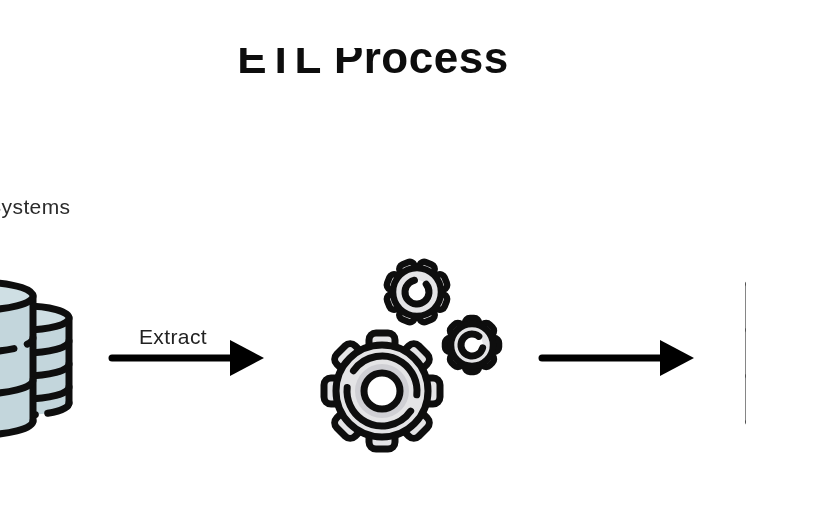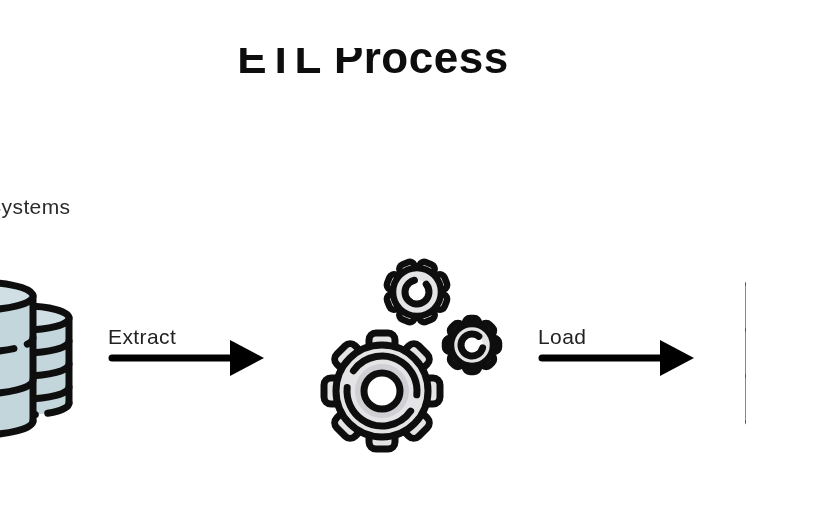--- a/index.html
+++ b/index.html
@@ -38,21 +38,21 @@
     white-space: nowrap;
   }
   .label-source { top: 147px; left: -88px; }
   .label-destination { top: 147px; left: 748px; }
   .arrow-label {
     position: absolute;
     top: 277px;
     font-size: 21px;
     color: #222222;
     letter-spacing: 0.4px;
-    text-align: left;
+    text-align: center;
     white-space: nowrap;
   }
   .label-extract { left: 108px; width: 130px; }
   .label-load { left: 538px; width: 110px; }
   .label-transform {
     position: absolute;
     top: 433px;
     left: 331px;
     width: 160px;
     text-align: center;
@@ -158,21 +158,20 @@
     </g>
     <circle cx="62" cy="143" r="35" fill="none" stroke="#0e0e0e" stroke-width="7" stroke-linecap="round" stroke-dasharray="92 18" transform="rotate(35 62 143)"></circle>
     <circle cx="62" cy="143" r="27" fill="#cfcfd4"></circle>
     <circle cx="62" cy="143" r="18" stroke="#0e0e0e" stroke-width="7" fill="#ffffff"></circle>
   </svg>
 
   <svg class="svg-arrow load" width="160" height="40" viewBox="0 0 160 40">
     <line class="arrow-line" x1="4" y1="20" x2="124" y2="20"></line>
     <polygon points="122,2 156,20 122,38" fill="#000000"></polygon>
   </svg>
-  <div class="arrow-label label-load">Load</div>
 
   <svg class="icon-svg svg-dest" width="120" height="190" viewBox="0 0 120 190">
     <g fill="#b3d2f8">
       <path d="M7,24 A53 13 0 0 0 113,24 L113,70 A53 13 0 0 1 7,70 Z"></path>
     </g>
     <g fill="#4a90ee">
       <path d="M7,70 A53 13 0 0 0 113,70 L113,116 A53 13 0 0 1 7,116 Z"></path>
     </g>
     <g fill="#2b7cf0">
       <path d="M7,116 A53 13 0 0 0 113,116 L113,162 A53 13 0 0 1 7,162 Z"></path>

